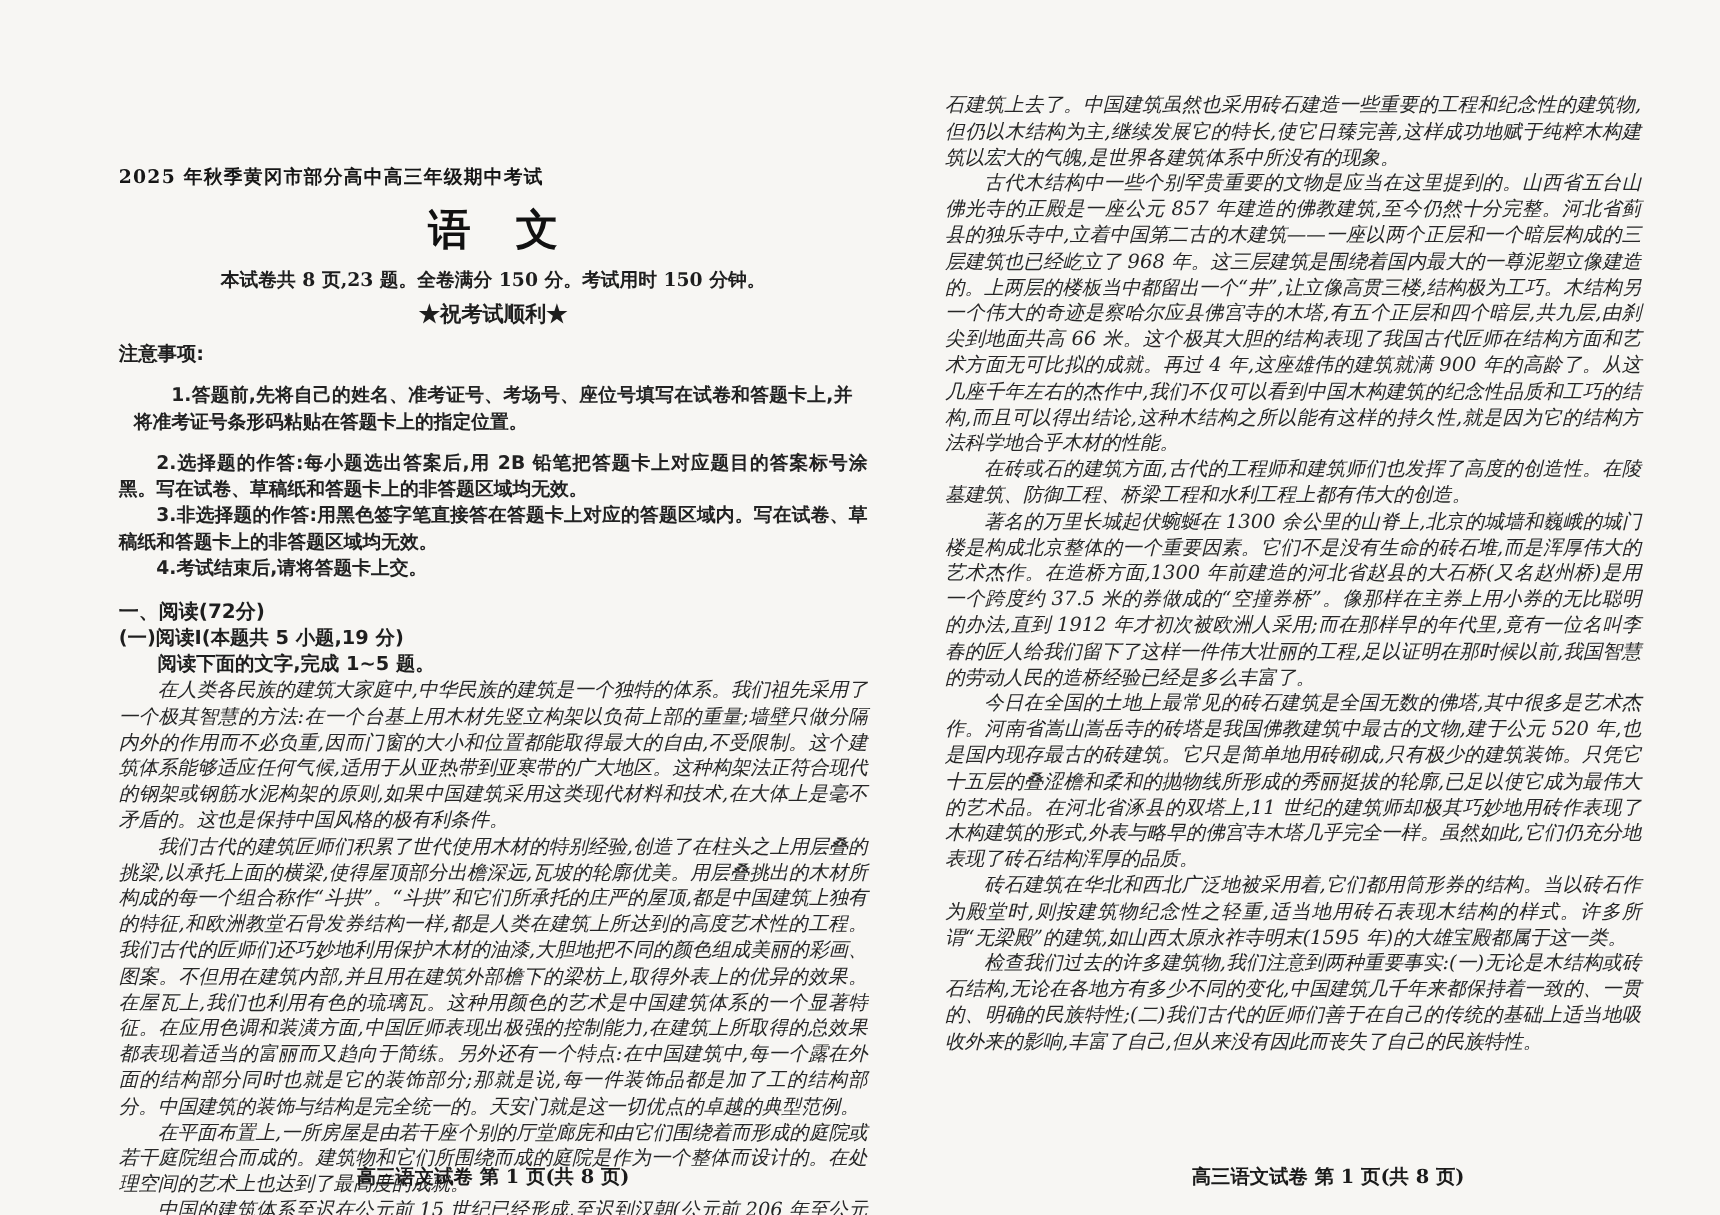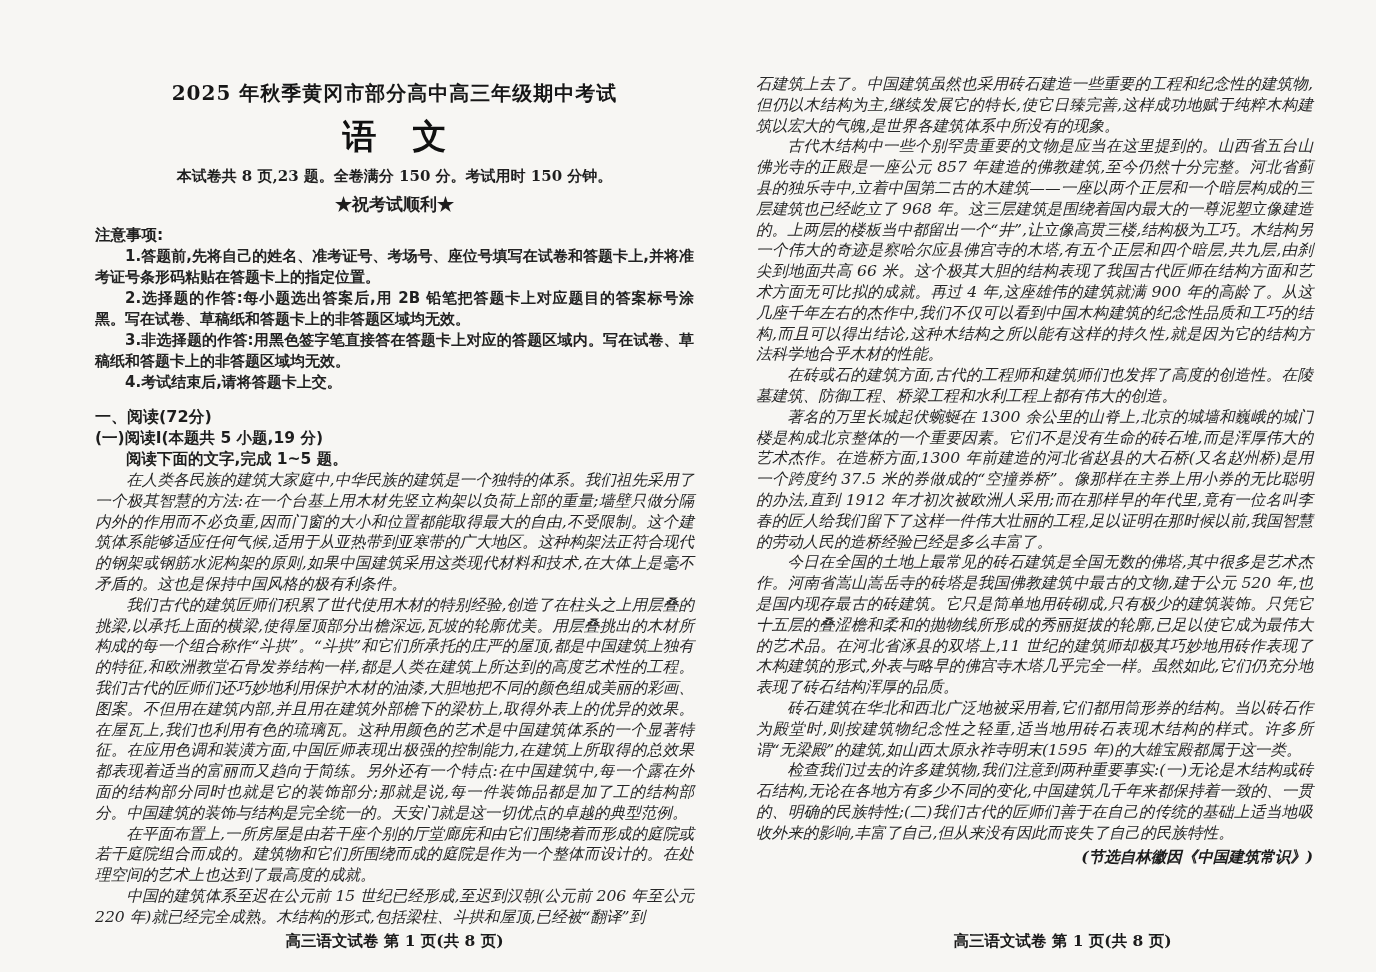--- a/index.html
+++ b/index.html
@@ -16,25 +16,25 @@
     color: #1e1e1e;
     overflow: hidden;
   }
   .col { position: absolute; }
   .col-left  { left: 95px;  top: 80px; width: 599px; }
   .col-right { left: 756px; top: 74px; width: 557px; }
 
   .exam-title {
     font-family: "DejaVu Serif", serif;
     font-weight: bold;
-    font-size: 20px;
-    text-align: center;
+    font-size: 15px;
     letter-spacing: 1px;
     line-height: 26px;
     color: #161616;
+    margin-top: 48px;
   }
   .subject-title {
     font-family: "DejaVu Serif", serif;
     font-weight: bold;
     font-size: 34px;
     line-height: 44px;
     text-align: center;
     letter-spacing: 36px;
     text-indent: 36px;
     margin: 8px 0 2px 0;
@@ -126,21 +126,21 @@
 <div class="sheet">
 
   <div class="col col-left">
     <div class="exam-title">2025 年秋季黄冈市部分高中高三年级期中考试</div>
     <div class="subject-title">语文</div>
     <div class="paper-info">本试卷共 8 页,23 题。全卷满分 150 分。考试用时 150 分钟。</div>
     <div class="slogan">★祝考试顺利★</div>
 
     <div class="notice-heading">注意事项:</div>
     <div>
-      <p class="notice" style="margin:0">1.答题前,先将自己的姓名、准考证号、考场号、座位号填写在试卷和答题卡上,并将准考证号条形码粘贴在答题卡上的指定位置。</p>
+      <p class="notice" style="margin:12px">1.答题前,先将自己的姓名、准考证号、考场号、座位号填写在试卷和答题卡上,并将准考证号条形码粘贴在答题卡上的指定位置。</p>
       <p class="notice" style="margin:0">2.选择题的作答:每小题选出答案后,用 2B 铅笔把答题卡上对应题目的答案标号涂黑。写在试卷、草稿纸和答题卡上的非答题区域均无效。</p>
       <p class="notice" style="margin:0">3.非选择题的作答:用黑色签字笔直接答在答题卡上对应的答题区域内。写在试卷、草稿纸和答题卡上的非答题区域均无效。</p>
       <p class="notice" style="margin:0">4.考试结束后,请将答题卡上交。</p>
     </div>
 
     <div class="section-heading">一、阅读(72分)</div>
     <div class="subsection-heading">(一)阅读Ⅰ(本题共 5 小题,19 分)</div>
     <div class="instruction">阅读下面的文字,完成 1~5 题。</div>
 
     <div>
@@ -154,19 +154,18 @@
   <div class="col col-right">
     <div>
       <p class="para cont">石建筑上去了。中国建筑虽然也采用砖石建造一些重要的工程和纪念性的建筑物,但仍以木结构为主,继续发展它的特长,使它日臻完善,这样成功地赋于纯粹木构建筑以宏大的气魄,是世界各建筑体系中所没有的现象。</p>
       <p class="para">古代木结构中一些个别罕贵重要的文物是应当在这里提到的。山西省五台山佛光寺的正殿是一座公元 857 年建造的佛教建筑,至今仍然十分完整。河北省蓟县的独乐寺中,立着中国第二古的木建筑——一座以两个正层和一个暗层构成的三层建筑也已经屹立了 968 年。这三层建筑是围绕着国内最大的一尊泥塑立像建造的。上两层的楼板当中都留出一个“井”,让立像高贯三楼,结构极为工巧。木结构另一个伟大的奇迹是察哈尔应县佛宫寺的木塔,有五个正层和四个暗层,共九层,由刹尖到地面共高 66 米。这个极其大胆的结构表现了我国古代匠师在结构方面和艺术方面无可比拟的成就。再过 4 年,这座雄伟的建筑就满 900 年的高龄了。从这几座千年左右的杰作中,我们不仅可以看到中国木构建筑的纪念性品质和工巧的结构,而且可以得出结论,这种木结构之所以能有这样的持久性,就是因为它的结构方法科学地合乎木材的性能。</p>
       <p class="para">在砖或石的建筑方面,古代的工程师和建筑师们也发挥了高度的创造性。在陵墓建筑、防御工程、桥梁工程和水利工程上都有伟大的创造。</p>
       <p class="para">著名的万里长城起伏蜿蜒在 1300 余公里的山脊上,北京的城墙和巍峨的城门楼是构成北京整体的一个重要因素。它们不是没有生命的砖石堆,而是浑厚伟大的艺术杰作。在造桥方面,1300 年前建造的河北省赵县的大石桥(又名赵州桥)是用一个跨度约 37.5 米的券做成的“空撞券桥”。像那样在主券上用小券的无比聪明的办法,直到 1912 年才初次被欧洲人采用;而在那样早的年代里,竟有一位名叫李春的匠人给我们留下了这样一件伟大壮丽的工程,足以证明在那时候以前,我国智慧的劳动人民的造桥经验已经是多么丰富了。</p>
       <p class="para">今日在全国的土地上最常见的砖石建筑是全国无数的佛塔,其中很多是艺术杰作。河南省嵩山嵩岳寺的砖塔是我国佛教建筑中最古的文物,建于公元 520 年,也是国内现存最古的砖建筑。它只是简单地用砖砌成,只有极少的建筑装饰。只凭它十五层的叠涩檐和柔和的抛物线所形成的秀丽挺拔的轮廓,已足以使它成为最伟大的艺术品。在河北省涿县的双塔上,11 世纪的建筑师却极其巧妙地用砖作表现了木构建筑的形式,外表与略早的佛宫寺木塔几乎完全一样。虽然如此,它们仍充分地表现了砖石结构浑厚的品质。</p>
       <p class="para">砖石建筑在华北和西北广泛地被采用着,它们都用筒形券的结构。当以砖石作为殿堂时,则按建筑物纪念性之轻重,适当地用砖石表现木结构的样式。许多所谓“无梁殿”的建筑,如山西太原永祚寺明末(1595 年)的大雄宝殿都属于这一类。</p>
       <p class="para">检查我们过去的许多建筑物,我们注意到两种重要事实:(一)无论是木结构或砖石结构,无论在各地方有多少不同的变化,中国建筑几千年来都保持着一致的、一贯的、明确的民族特性;(二)我们古代的匠师们善于在自己的传统的基础上适当地吸收外来的影响,丰富了自己,但从来没有因此而丧失了自己的民族特性。</p>
     </div>
-    <div class="attribution">(节选自林徽因《中国建筑常识》)</div>
   </div>
 
   <div class="footer footer-left">高三语文试卷 第 1 页(共 8 页)</div>
   <div class="footer footer-right">高三语文试卷 第 1 页(共 8 页)</div>
 
 </div>
 
 </body></html>

